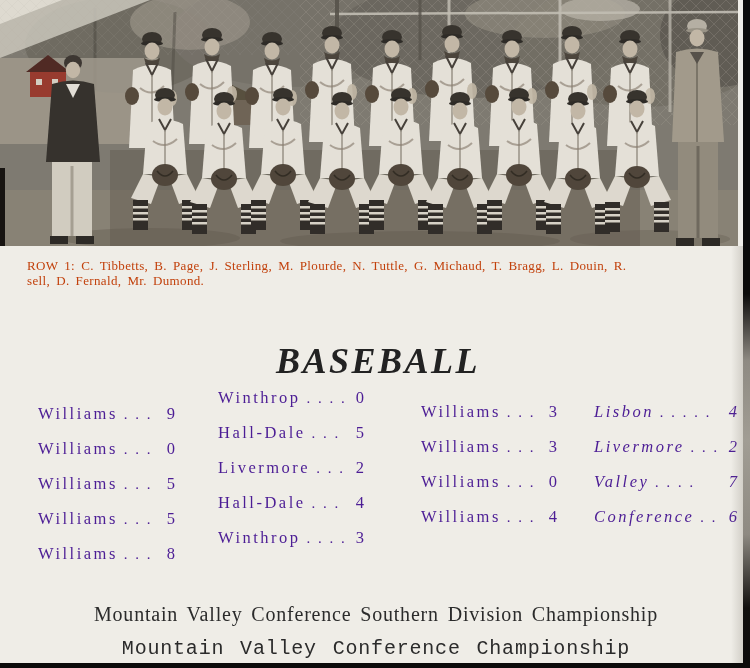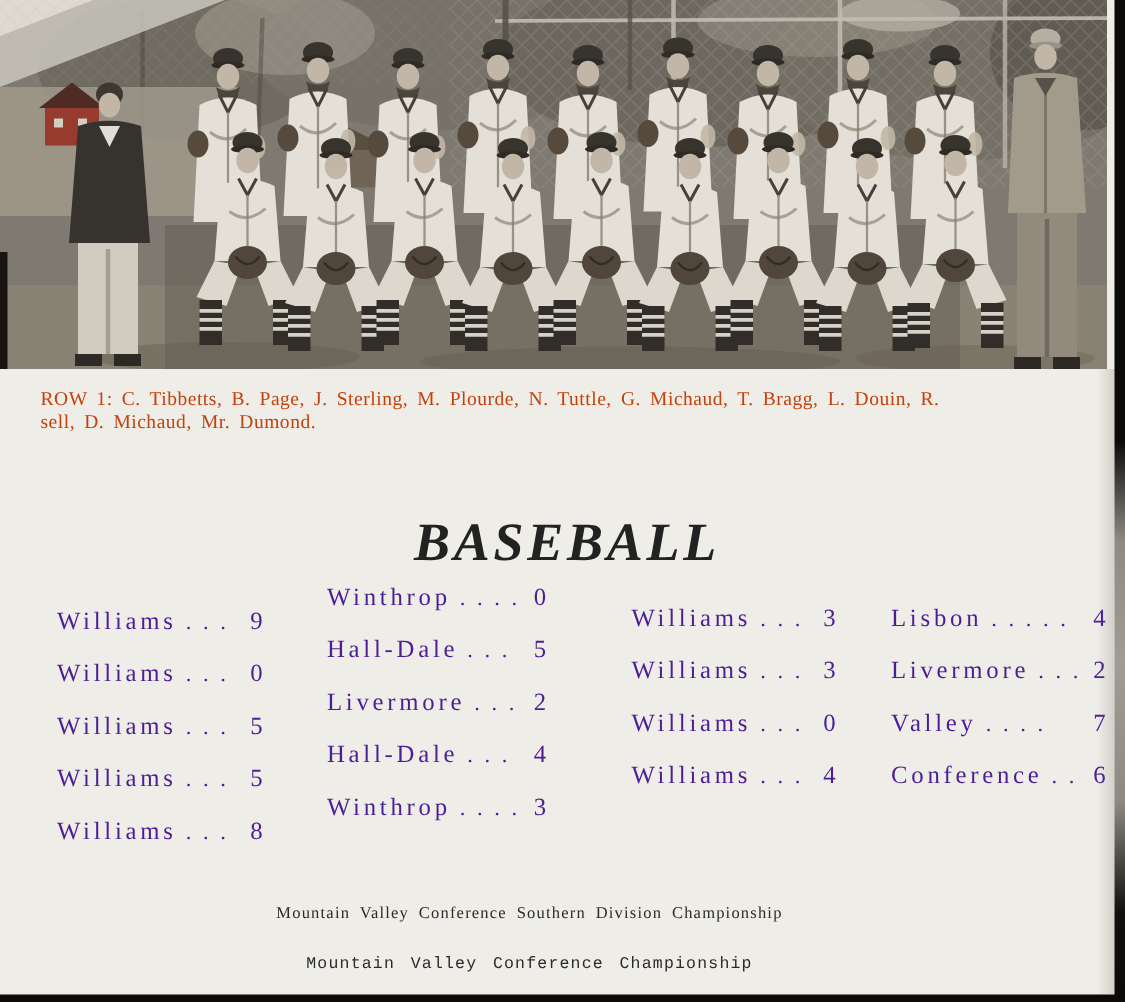--- a/index.html
+++ b/index.html
@@ -21,27 +21,27 @@
   }
   .page-title{
     position:absolute;left:0;top:340px;width:756px;text-align:center;
     font-size:36px;font-style:italic;font-weight:bold;letter-spacing:2.5px;
     color:#222;
   }
   .score-col{position:absolute;font-size:16.5px;letter-spacing:2.5px;color:#4c1d95;}
   .col1{left:38px;top:404px;width:137px;}
   .col2{left:218px;top:388px;width:146px;}
   .col3{left:421px;top:402px;width:136px;}
-  .col4{left:594px;top:402px;width:143px;}
+  .col4{left:594px;top:402px;width:143px;font-style:italic;}
   .game-line{display:flex;align-items:baseline;height:35px;white-space:nowrap;}
   .game-line .dots{margin-left:6px;letter-spacing:2px;font-size:15px;}
   .game-line .score{margin-left:auto;letter-spacing:0;}
   .footer-line{
     position:absolute;left:0;width:706px;text-align:center;
-    font-size:11px;letter-spacing:.8px;word-spacing:3px;color:#2b2b2b;
+    font-size:20px;letter-spacing:.8px;word-spacing:3px;color:#2b2b2b;padding-left:23px;
   }
   .footer-1{top:603px;}
   .footer-2{top:637px;font-family:Liberation Mono, monospace;}
   .edge-right{
     position:absolute;right:0;top:0;width:7px;height:668px;
     background:linear-gradient(180deg,#0c0b0a 0%,#0c0b0a 44%,#8e8a82 54%,#a19d94 66%,#8e8a82 80%,#12100e 91%,#0c0b0a 100%);
   }
   .edge-right-shadow{
     position:absolute;right:7px;top:246px;width:12px;height:417px;
     background:linear-gradient(90deg,rgba(110,104,92,0) 0%,rgba(110,104,92,.22) 100%);
@@ -179,21 +179,21 @@
     <use href="#kp" x="542" y="86" width="72" height="150"></use>
     <use href="#kp" x="601" y="84" width="72" height="150"></use>
 
     <rect x="0" y="168" width="5" height="78" fill="#12100e"></rect>
     <rect x="0" y="0" width="738" height="246" fill="#705f48" opacity=".05"></rect>
   </svg>
 </figure>
 
 <div class="caption">
   <div>ROW 1: C. Tibbetts, B. Page, J. Sterling, M. Plourde, N. Tuttle, G. Michaud, T. Bragg, L. Douin, R.</div>
-  <div>sell, D. Michaud, Mr. Dumond.</div>
+  <div>sell, D. Fernald, Mr. Dumond.</div>
 </div>
 
 <h1 class="page-title" style="margin:0">BASEBALL</h1>
 
 <div class="score-col col1">
 
     <div class="game-line">
       <span class="team">Williams</span>
       <span class="dots">. . .</span>
       <span class="score">9</span>

